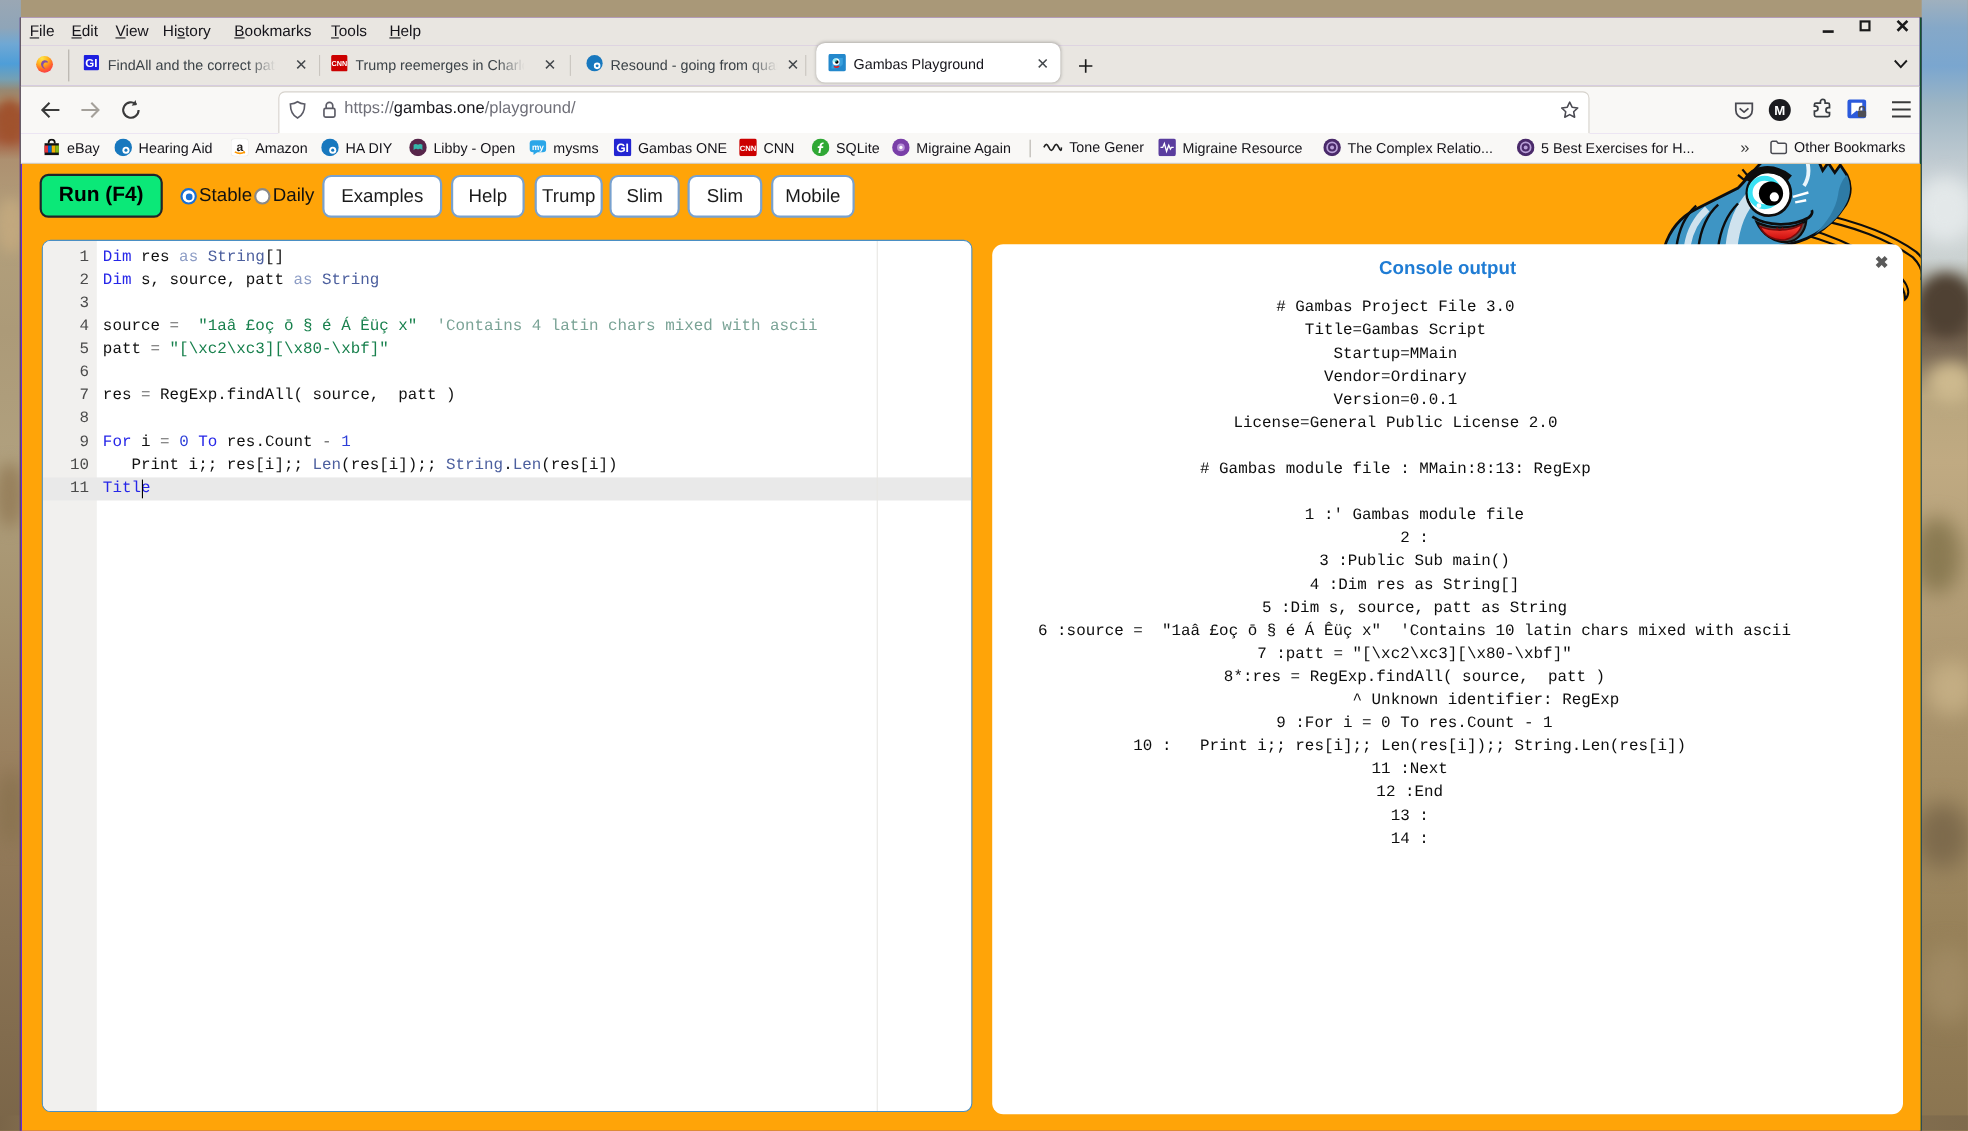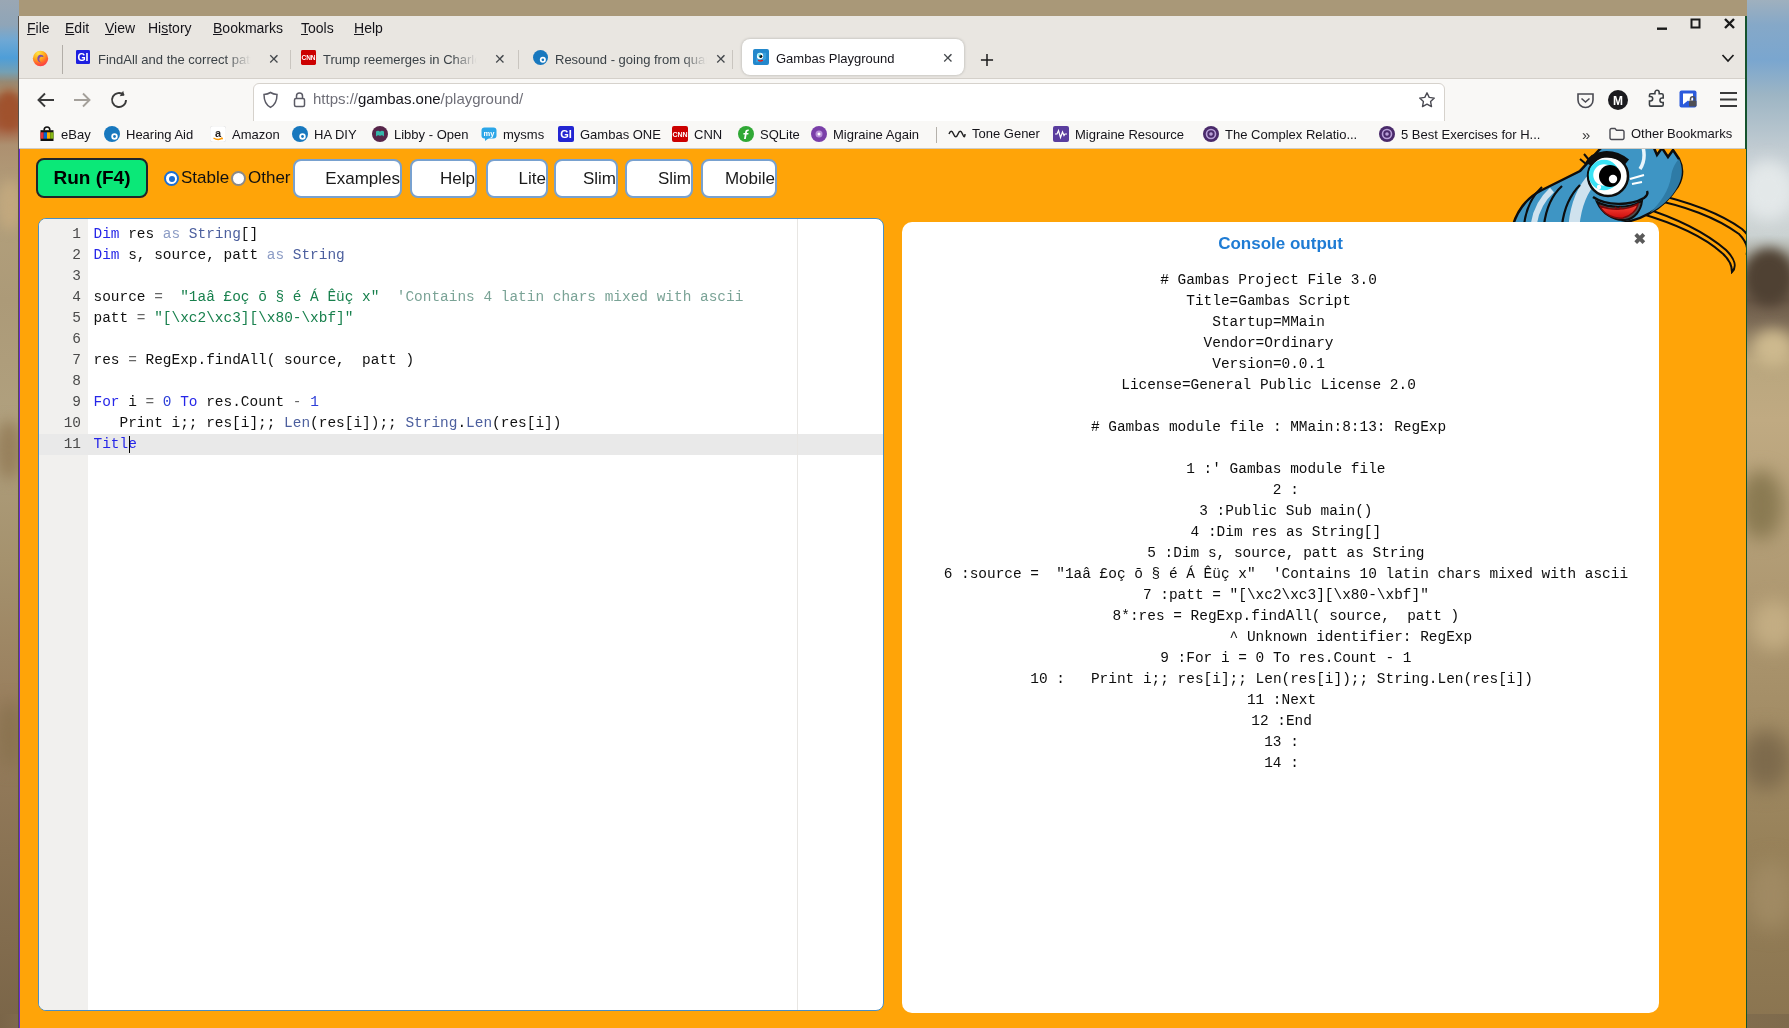--- a/index.html
+++ b/index.html
@@ -30,34 +30,34 @@
 #activetab { position:absolute; left:723px; top:-2px; width:222px; height:36px; background:#fff; border-radius:8px; box-shadow:0 0 3px rgba(0,0,0,0.25); }
 
 .navico { position:absolute; top:10px; }
 #urlbox { position:absolute; left:234px; top:4px; width:1192px; height:47px; background:#fff; border:1px solid #d6d2cc; border-radius:6px; }
 
 .bm { position:absolute; top:5px; height:18px; font-size:13px; color:#15141a; white-space:nowrap; }
 .bm svg, .bm .ic { vertical-align:-3px; margin-right:6px; }
 
 #runbtn { position:absolute; left:16px; top:9px; width:112px; height:40px; background:#0be878; border:2px solid #20242a; border-radius:8px; font-size:19px; font-weight:bold; color:#000; text-align:center; line-height:36px; }
 .wbtn { position:absolute; top:10px; height:39px; background:#fff; border:2px solid #78a1cf; border-radius:8px; font-size:17px; color:#1a1a1a; text-align:center; }
-.wbtn span { display:block; margin-top:8px;text-align:right; }
+.wbtn span { display:block; margin-top:8px; }
 .radio { position:absolute; top:22px; width:15px; height:15px; border-radius:50%; background:#fff; }
 .rlabel { position:absolute; top:19px; font-size:17px; color:#111; }
 
 #editor { position:absolute; left:18px; top:69px; width:846px; height:793px; background:#fff; border:1px solid #4a8fc4; border-radius:8px; overflow:hidden; }
 #gutter { position:absolute; left:0; top:0; width:49px; height:100%; background:#f1f0ee; }
 #ruler { position:absolute; left:758px; top:0; width:1px; height:100%; background:#e8e6e3; }
 #curline { position:absolute; left:0; top:215px; width:100%; height:21px; background:#e9e9e9; }
 #gutnums { position:absolute; left:0; top:5px; width:42px; text-align:right; white-space:pre; font-family:"Liberation Mono",monospace; font-size:14.45px; line-height:21px; color:#4a4a4a; }
 #code { position:absolute; left:54.5px; top:5px; font-family:"Liberation Mono",monospace; font-size:14.45px; line-height:21px; color:#111; }
 #cursor { position:absolute; left:89.5px; top:217px; width:1.5px; height:17px; background:#000; }
 .kw { color:#2626e8; } .as { color:#8c9cc5; } .ty { color:#4c5f9e; } .nu { color:#2c3ed8; } .st { color:#18804d; } .cm { color:#7aa396; } .op { color:#666; }
 
-#console { position:absolute; left:882px; top:73px; width:757px; height:791px; background:#fff; border-radius:10px; }
+#console { position:absolute; left:882px; top:73px; width:828px; height:791px; background:#fff; border-radius:10px; }
 #ctitle { position:absolute; left:0; top:12px; width:100%; text-align:center; font-size:17px; font-weight:bold; color:#1f7cd4; }
 #cx { position:absolute; right:13px; top:8px; font-size:15px; font-weight:bold; color:#5a5a5a; }
 #cout { position:absolute; left:7px; top:48px; font-family:"Liberation Mono",monospace; font-size:14.45px; line-height:21px; color:#0d0d0d; white-space:pre;text-align:center; }
 </style>
 </head>
 <body>
 <div id="desktop">
  <div id="wallL">
   <div style="position:absolute;left:-4px;top:90px;width:26px;height:40px;border-radius:50%;background:#a0522d;filter:blur(5px)"></div>
   <div style="position:absolute;left:-2px;top:180px;width:24px;height:50px;border-radius:50%;background:#c2a87e;filter:blur(6px)"></div>
@@ -279,29 +279,29 @@
             <path d="M1 3 A1.5 1.5 0 0 1 2.5 1.5 H6 L7.5 3.2 H13.5 A1.5 1.5 0 0 1 15 4.7 V11 A1.5 1.5 0 0 1 13.5 12.5 H2.5 A1.5 1.5 0 0 1 1 11 Z" fill="none" stroke="#4a4a52" stroke-width="1.4"></path>
           </svg>Other Bookmarks</div>
   </div>
   <div id="content">
    <div id="runbtn">Run (F4)</div>
    <div class="radio" style="left:144px;border:2px solid #1a6fd4;">
           <div style="position:absolute;left:2.5px;top:2.5px;width:6px;height:6px;border-radius:50%;background:#1a6fd4"></div>
         </div>
    <div class="rlabel" style="left:161px">Stable</div>
    <div class="radio" style="left:211px;border:2px solid #8a8a8a;"></div>
-   <div class="rlabel" style="left:228px">Other</div>
+   <div class="rlabel" style="left:228px">Daily</div>
    <div class="wbtn" style="left:273px;width:109px">
           <span>Examples</span>
         </div>
    <div class="wbtn" style="left:390px;width:67px">
           <span>Help</span>
         </div>
    <div class="wbtn" style="left:466px;width:62px">
-          <span>Lite</span>
+          <span>Trump</span>
         </div>
    <div class="wbtn" style="left:534px;width:64px">
           <span>Slim</span>
         </div>
    <div class="wbtn" style="left:605px;width:68px">
           <span>Slim</span>
         </div>
    <div class="wbtn" style="left:681px;width:76px">
           <span>Mobile</span>
         </div>

